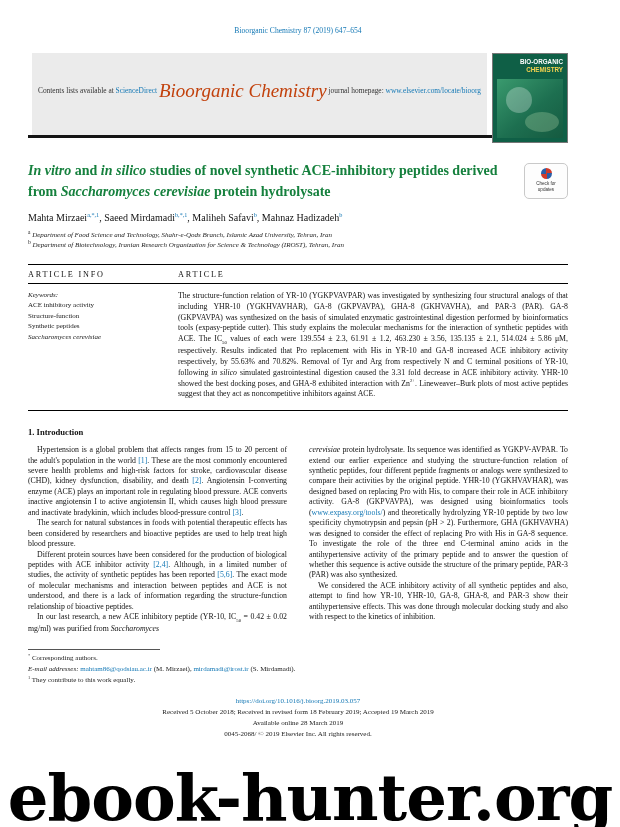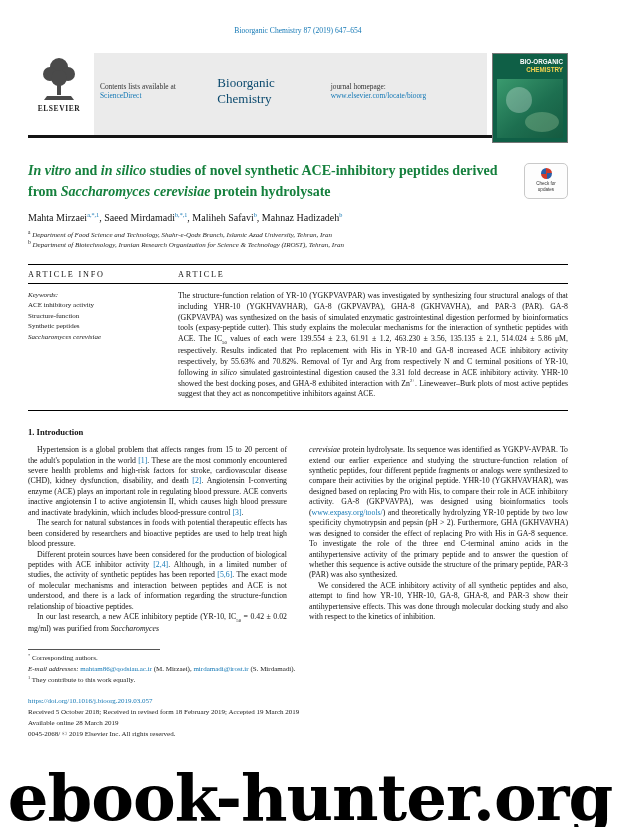--- a/index.html
+++ b/index.html
@@ -5,21 +5,21 @@
   html,body{margin:0;padding:0;background:#fff;}
   .page{position:relative;width:620px;height:827px;background:#fff;font-family:"Liberation Serif",serif;color:#1a1a1a;overflow:hidden;margin:0 auto;}
   .content{position:absolute;top:26px;left:28px;width:540px;}
   .tlink{color:#1478b5;text-decoration:none;cursor:pointer;}
   .citation{text-align:center;font-size:7.6px;margin-bottom:18px;}
   .header-row{display:flex;align-items:stretch;height:82px;}
   .logo{width:62px;flex:none;display:flex;flex-direction:column;align-items:center;padding-top:2px;}
   .logo-text{font-size:7.5px;font-weight:bold;letter-spacing:.6px;margin-top:1px;color:#222;}
   .graybox{flex:1;background:#ebebeb;margin-left:4px;display:flex;flex-direction:row;align-items:center;justify-content:space-between;padding:7px 6px 14px;}
   .contents-line,.homepage-line{font-size:7.4px;color:#333;}
-  .journal-title{font-size:13px;color:#0c4a6e;}
+  .journal-title{font-size:19px;color:#c2410c;font-style:italic;}
   .cover{width:76px;height:90px;flex:none;margin-left:5px;background:#0f5f46;border:1px solid #777;position:relative;z-index:2;padding:4px 4px 0;box-sizing:border-box;}
   .cover-title{text-align:right;font-family:"Liberation Sans",sans-serif;font-weight:bold;font-size:6.3px;line-height:1.2;color:#fff;}
   .cover-line2{color:#f5d34f;}
   .cover-art{position:absolute;left:4px;right:4px;top:25px;bottom:4px;background:linear-gradient(140deg,#3a9a6e,#1d6f50 55%,#155a40);overflow:hidden;}
   .cover-art::before{content:"";position:absolute;width:26px;height:26px;border-radius:50%;background:rgba(255,255,255,.28);top:8px;left:9px;}
   .cover-art::after{content:"";position:absolute;width:34px;height:20px;border-radius:50%;background:rgba(210,240,190,.25);bottom:6px;right:4px;}
   .header-bar{height:2.5px;background:#141414;}
   .title-row{display:flex;margin-top:22px;}
   .title{flex:1;font-size:14px;line-height:1.5;font-weight:700;color:#15803d;padding-right:16px;margin:0;}
   .badge{width:42px;height:34px;flex:none;margin-top:3px;border:1px solid #c9c9c9;border-radius:5px;background:#fdfdfd;display:flex;flex-direction:column;align-items:center;justify-content:center;gap:2px;}
@@ -41,45 +41,32 @@
   .abstract-text{font-size:7.8px;line-height:1.38;text-align:justify;color:#111;}
   .intro-head{margin-top:16px;font-size:8.6px;font-weight:bold;color:#111;}
   .columns{margin-top:8px;display:flex;gap:22px;}
   .col{width:259px;font-size:7.8px;line-height:1.34;text-align:justify;color:#111;}
   .col p{margin:0;text-indent:9px;}
   .col p.noindent{text-indent:0;}
   sub{font-size:62%;}
   sup{font-size:62%;line-height:0;}
   .footnotes{margin-top:14px;font-size:7px;line-height:1.6;color:#222;}
   .fn-rule{width:132px;border-top:1px solid #555;margin-bottom:3px;}
-  .pubinfo{margin-top:10px;font-size:7px;line-height:1.55;color:#222;}
+  .pubinfo{margin-top:10px;font-size:7px;line-height:1.55;color:#222;text-align:center;}
   .watermark{position:absolute;left:0;right:0;bottom:-2px;text-align:center;font-family:"DejaVu Serif",serif;font-weight:bold;font-size:64px;letter-spacing:-1px;color:#000;z-index:50;line-height:.95;white-space:nowrap;}
 </style>
 </head>
 <body>
 
 <div class="page">
   <div class="content">
 
     <div class="citation tlink">Bioorganic Chemistry 87 (2019) 647–654</div>
 
     <div class="header-row">
-      <div class="logo">
-        <svg width="44" height="48" viewBox="0 0 44 48">
-          <g fill="#4a4a4a">
-            <circle cx="22" cy="12" r="9"></circle>
-            <circle cx="13" cy="19" r="7"></circle>
-            <circle cx="31" cy="19" r="7"></circle>
-            <circle cx="22" cy="23" r="8"></circle>
-            <rect x="20" y="27" width="4" height="13"></rect>
-            <path d="M10 41 h24 l3 4 H7 z"></path>
-          </g>
-        </svg>
-        <div class="logo-text">ELSEVIER</div>
-      </div>
 
       <div class="graybox">
         <div class="contents-line"><span>Contents lists available at </span><a class="tlink">ScienceDirect</a></div>
         <div class="journal-title">Bioorganic Chemistry</div>
         <div class="homepage-line"><span>journal homepage: </span><a class="tlink">www.elsevier.com/locate/bioorg</a></div>
       </div>
 
       <div class="cover">
         <div class="cover-title">
           <div>BIO-ORGANIC</div>

